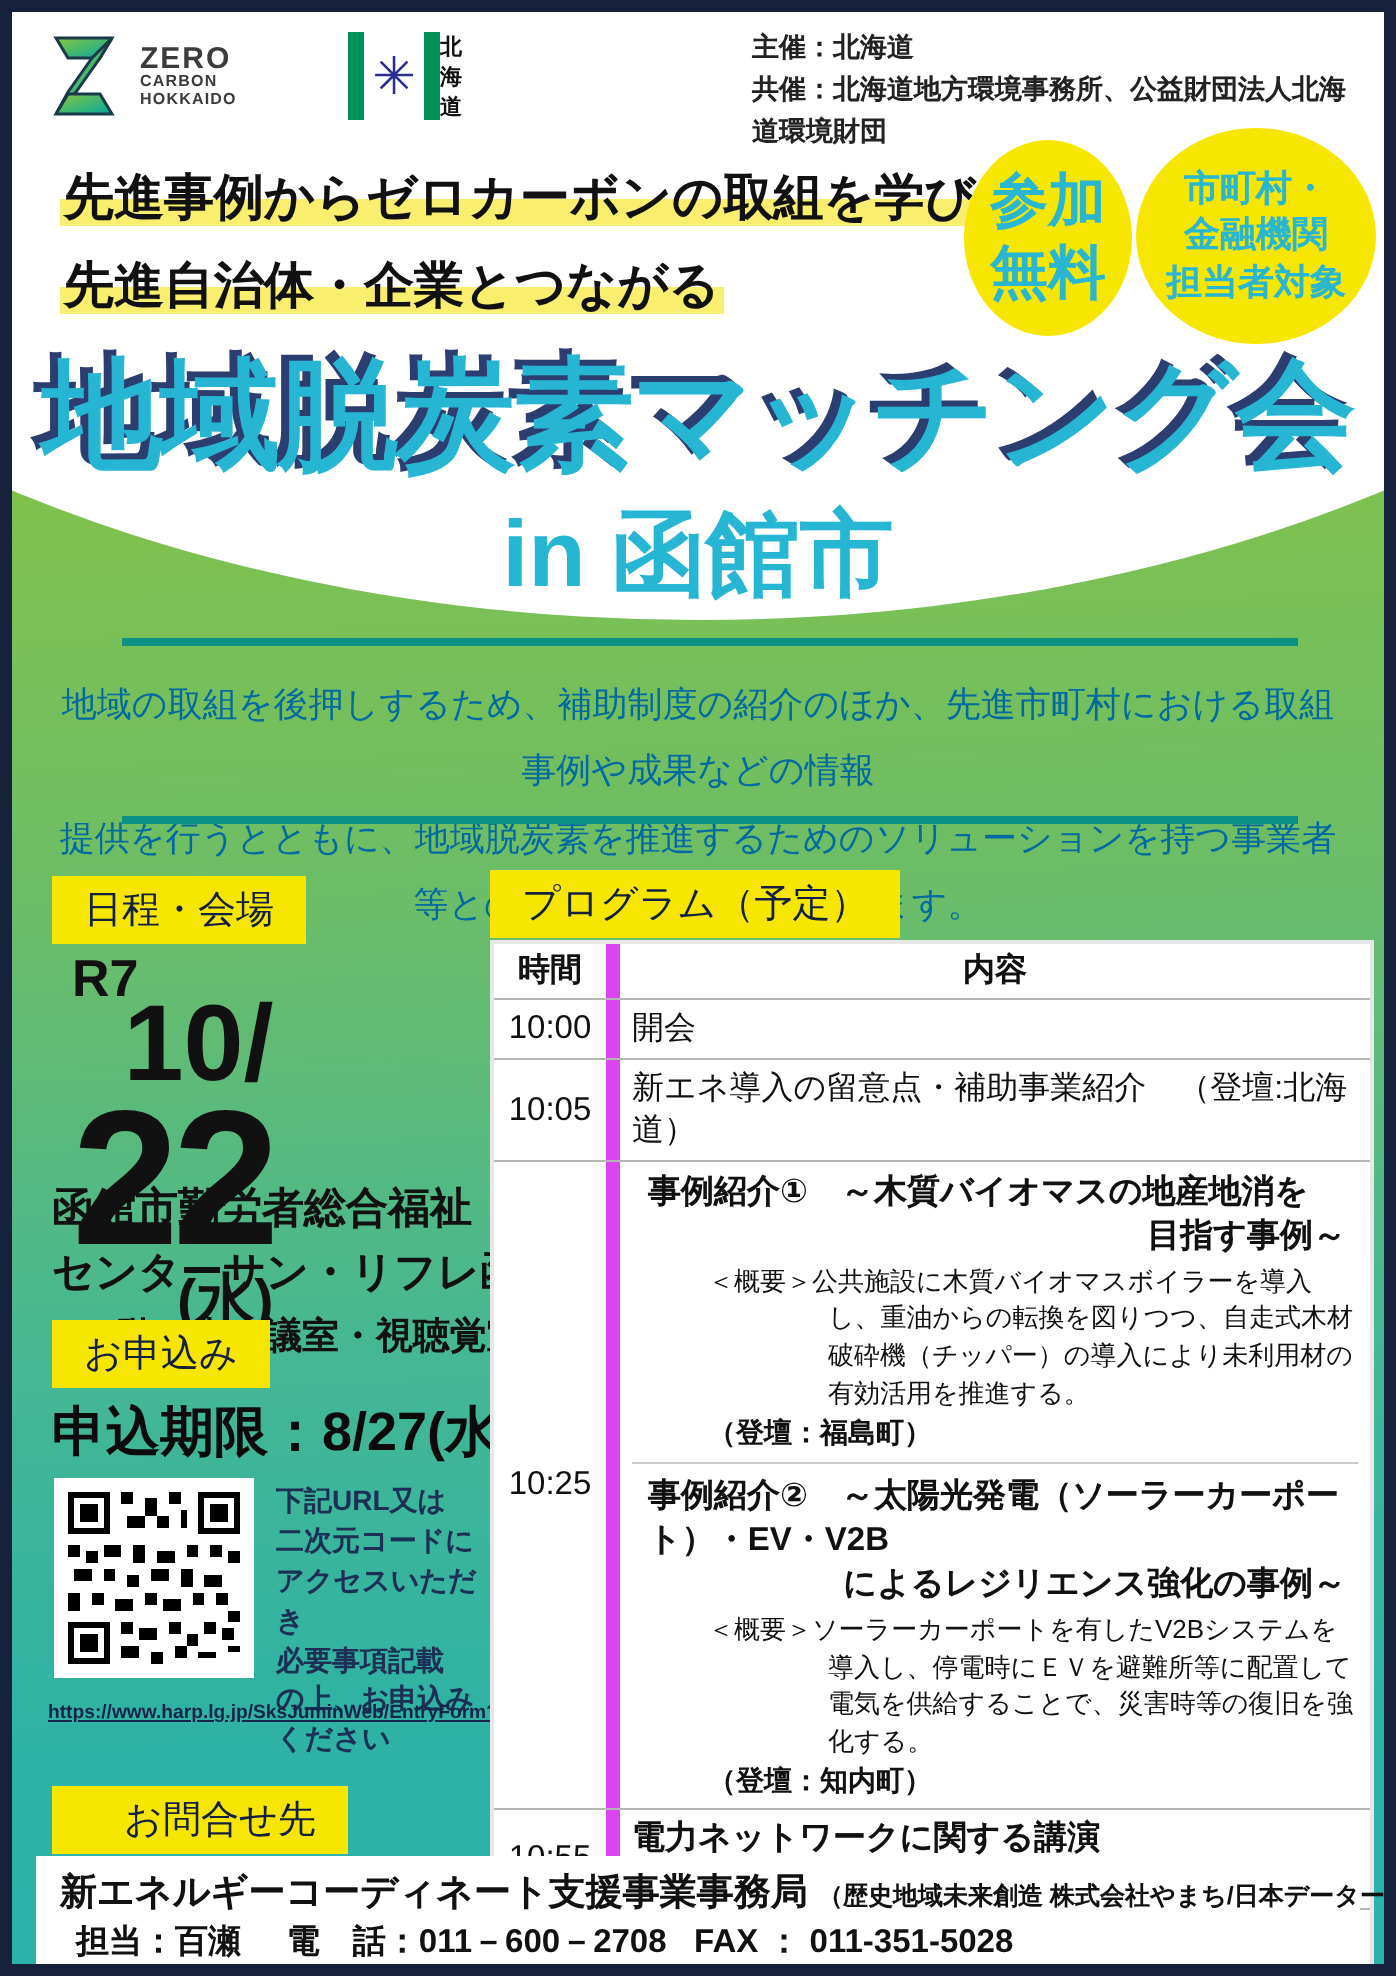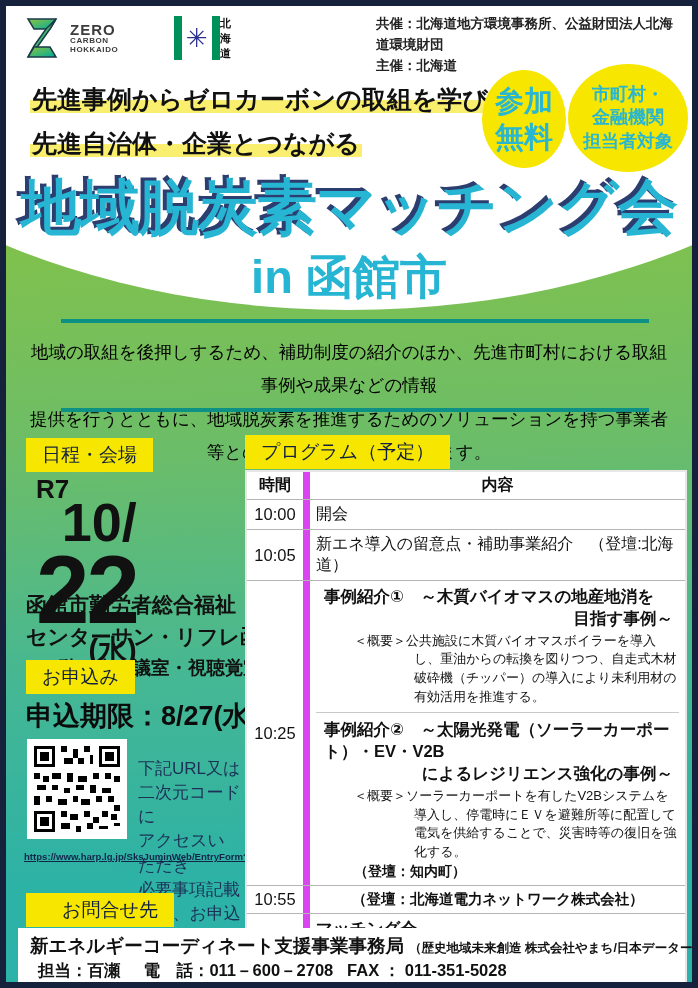--- a/index.html
+++ b/index.html
@@ -41,42 +41,42 @@
   
   .main-title { position:absolute; z-index:5; left:0; right:0; top:162px; text-align:center;
     font-size:60px; font-weight:900; letter-spacing:-1px; color:#27b5d4;
     text-shadow:-4px -3px 0 #2c3e70; }
   .sub-title { position:absolute; z-index:5; left:0; right:0; top:240px; text-align:center;
     font-size:47px; font-weight:900; color:#27b5d4; }
   
   .rule { position:absolute; z-index:5; left:55px; width:588px; height:4px; background:#0d9184; }
   .rule1 { top:313px; } .rule2 { top:402px; }
   .intro { position:absolute; z-index:5; left:18px; right:18px; top:330px; text-align:center;
-    font-size:17.5px; color:#000000; font-weight:500; line-height:1.9; }
+    font-size:17.5px; color:#0369a1; font-weight:500; line-height:1.9; }
   
   .sec-badge { position:absolute; z-index:5; background:#f7e700; color:#13203f;
     font-size:19px; font-weight:400; padding:4px 16px; }
   
   .b-schedule { left:20px; top:432px; }
   .date-block { position:absolute; z-index:5; left:30px; top:468px; color:#111; }
   .date-era { font-size:26px; font-weight:bold; }
   .date-row { display:flex; align-items:flex-end; margin-top:-10px;flex-direction:column; }
   .date-month { font-size:54px; font-weight:900; line-height:1; }
   .date-day { font-size:96px; font-weight:900; line-height:.85; letter-spacing:-3px; }
   .date-wd { font-size:29px; font-weight:900; padding-bottom:2px; }
   .venue { position:absolute; z-index:5; left:20px; top:583px; color:#111;
     font-size:21px; font-weight:900; line-height:1.5; }
   .venue-room { font-size:18.5px; font-weight:bold; padding-left:14px; margin-top:2px; }
   
   .b-apply { left:20px; top:654px; }
   .deadline { position:absolute; z-index:5; left:20px; top:692px; font-size:27px; font-weight:900; color:#0b0b0b; }
   .qr-box { position:absolute; z-index:5; left:21px; top:733px; width:100px; height:100px; background:#fff; padding:7px; }
   .qr-box svg { width:86px; height:86px; display:block; }
   .apply-note { position:absolute; z-index:5; left:132px; top:735px; width:104px;
-    font-size:17px; font-weight:normal; color:#1c2f55; line-height:1.42;margin-top:16px; }
+    font-size:14px; font-weight:bold; color:#1c2f55; line-height:1.42; }
   .apply-url { position:absolute; z-index:5; left:18px; top:845px; font-size:9.6px; font-weight:bold;
     color:#13264a; text-decoration:underline; }
   
   .b-program { left:239px; top:429px; }
   .ptable { position:absolute; z-index:5; left:239px; top:464px; width:442px;
     background:#fff; border:2px solid #e7e7e7; font-size:16px; color:#111; }
   .trow { display:flex; border-top:1px solid #b5b5b5; }
   .trow:first-child { border-top:none; }
   .tcell { padding:4px 6px; }
   .tc-time { width:63px; flex:0 0 63px; border-right:7px solid #d946ef;
@@ -128,22 +128,22 @@
         <div class="l3">HOKKAIDO</div>
       </div>
     </div>
     <div class="logo-hk">
       <div class="hk-bar"></div>
       <div class="hk-star">✳</div>
       <div class="hk-bar2"></div>
       <div class="hk-label">北海道</div>
     </div>
     <div class="org-block">
+      <div>主催：北海道</div>
       <div>共催：北海道地方環境事務所、公益財団法人北海道環境財団</div>
-      <div>主催：北海道</div>
     </div>
   </div>
 
   <div class="tagline">
     <span>先進事例からゼロカーボンの取組を学び、</span><br>
     <span>先進自治体・企業とつながる</span>
   </div>
 
   <div class="circle circle-free">
     <div>参加</div>
@@ -263,35 +263,37 @@
     </div>
     <div class="trow">
       <div class="tcell tc-time">10:25</div>
       <div class="tcell tc-content block">
         <div class="case">
           <div class="case-title">
             <span>事例紹介①　～木質バイオマスの地産地消を</span>
             <span class="case-title-r">目指す事例～</span>
           </div>
           <div class="case-summary"><span class="sum-label">＜概要＞</span><span>公共施設に木質バイオマスボイラーを導入し、重油からの転換を図りつつ、自走式木材破砕機（チッパー）の導入により未利用材の有効活用を推進する。</span></div>
+          <div class="case-speaker">（登壇：福島町）</div>
         </div>
         <div class="case-divider"></div>
         <div class="case">
           <div class="case-title">
             <span>事例紹介②　～太陽光発電（ソーラーカーポート）・EV・V2B</span>
             <span class="case-title-r">によるレジリエンス強化の事例～</span>
           </div>
           <div class="case-summary"><span class="sum-label">＜概要＞</span><span>ソーラーカーポートを有したV2Bシステムを導入し、停電時にＥＶを避難所等に配置して電気を供給することで、災害時等の復旧を強化する。</span></div>
           <div class="case-speaker">（登壇：知内町）</div>
         </div>
       </div>
     </div>
     <div class="trow">
       <div class="tcell tc-time">10:55</div>
       <div class="tcell tc-content block">
+        <div class="row-title">電力ネットワークに関する講演</div>
         <div class="row-sub">（登壇：北海道電力ネットワーク株式会社）</div>
       </div>
     </div>
     <div class="trow">
       <div class="tcell tc-time">11:15</div>
       <div class="tcell tc-content block">
         <div class="row-title">マッチング会</div>
         <div class="row-sub-right">～皆様のニーズに応じて出展企業を選定します～</div>
       </div>
     </div>

